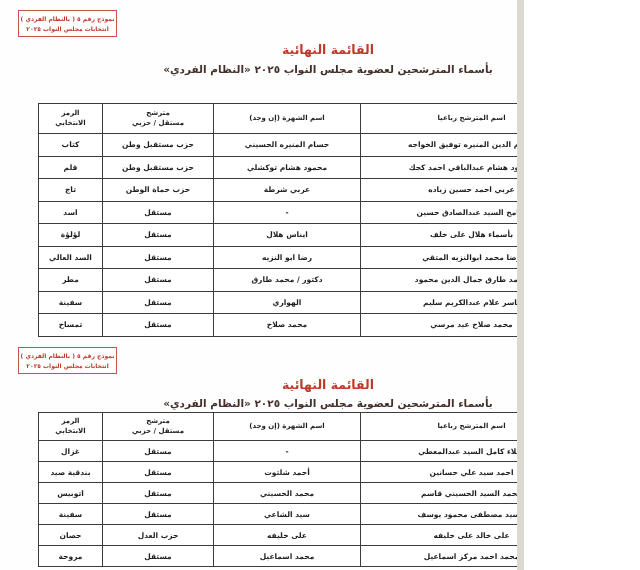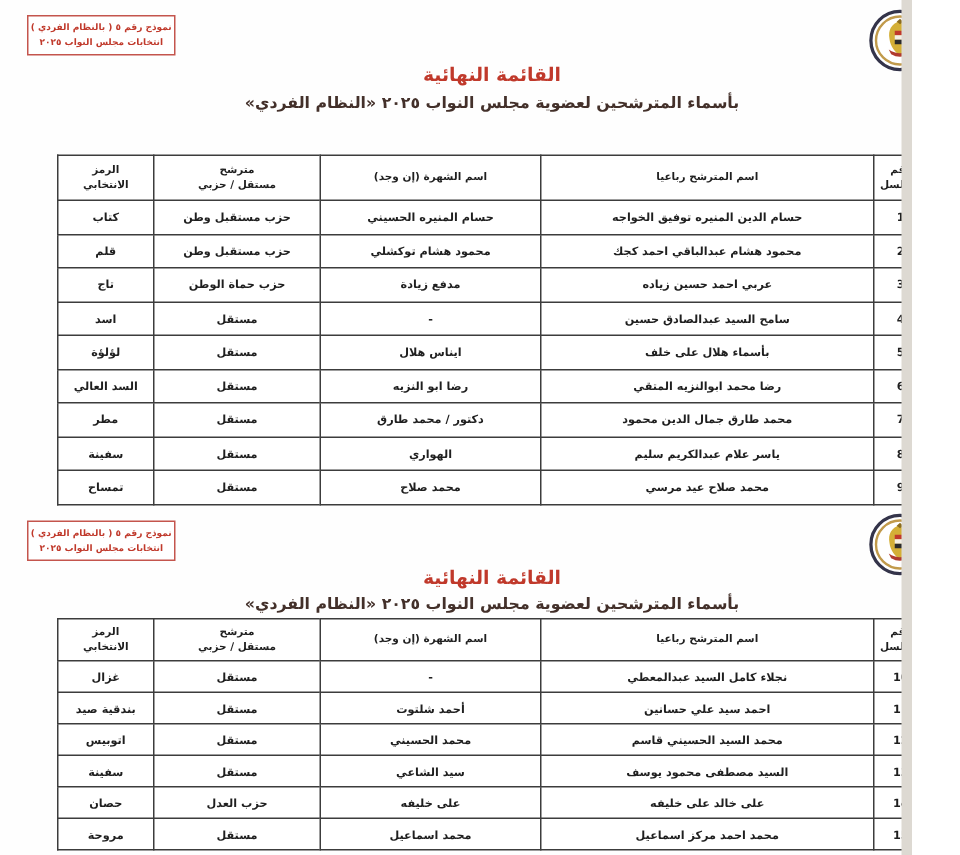--- a/index.html
+++ b/index.html
@@ -1,19 +1,19 @@
 <!DOCTYPE html>
 <html lang="ar"><head>
 <meta charset="utf-8">
 <style>
   * { margin:0; padding:0; box-sizing:border-box; }
   html,body { width:640px; height:570px; }
   body { font-family:"DejaVu Sans", sans-serif; background:#ffffff; }
 
-  .page { position:relative; width:608px; height:570px; background:#fefefe; overflow:hidden; }
+  .page { position:relative; width:524px; height:570px; background:#fefefe; overflow:hidden; }
   .scan-edge { position:absolute; top:0; right:0; width:7px; height:570px; background:#ddd9d2; }
 
   .stamp {
     position:absolute; left:18px; width:99px; height:27px;
     border:1px solid #c4554d; color:#c0392b; background:#fff;
     font-size:6px; font-weight:700; line-height:1.55;
     display:flex; flex-direction:column; justify-content:center;
     text-align:center; direction:rtl;
   }
   .stamp-1 { top:10px; }
@@ -110,21 +110,21 @@
         <tr>
           <td>2</td>
           <td>محمود هشام عبدالباقي احمد كجك</td>
           <td>محمود هشام توكشلي</td>
           <td>حزب مستقبل وطن</td>
           <td>قلم</td>
         </tr>
         <tr>
           <td>3</td>
           <td>عربي احمد حسين زياده</td>
-          <td>مدفع زيادة</td>
+          <td>عربي شرطة</td>
           <td>حزب حماة الوطن</td>
           <td>تاج</td>
         </tr>
         <tr>
           <td>4</td>
           <td>سامح السيد عبدالصادق حسين</td>
           <td>-</td>
           <td>مستقل</td>
           <td>اسد</td>
         </tr>

